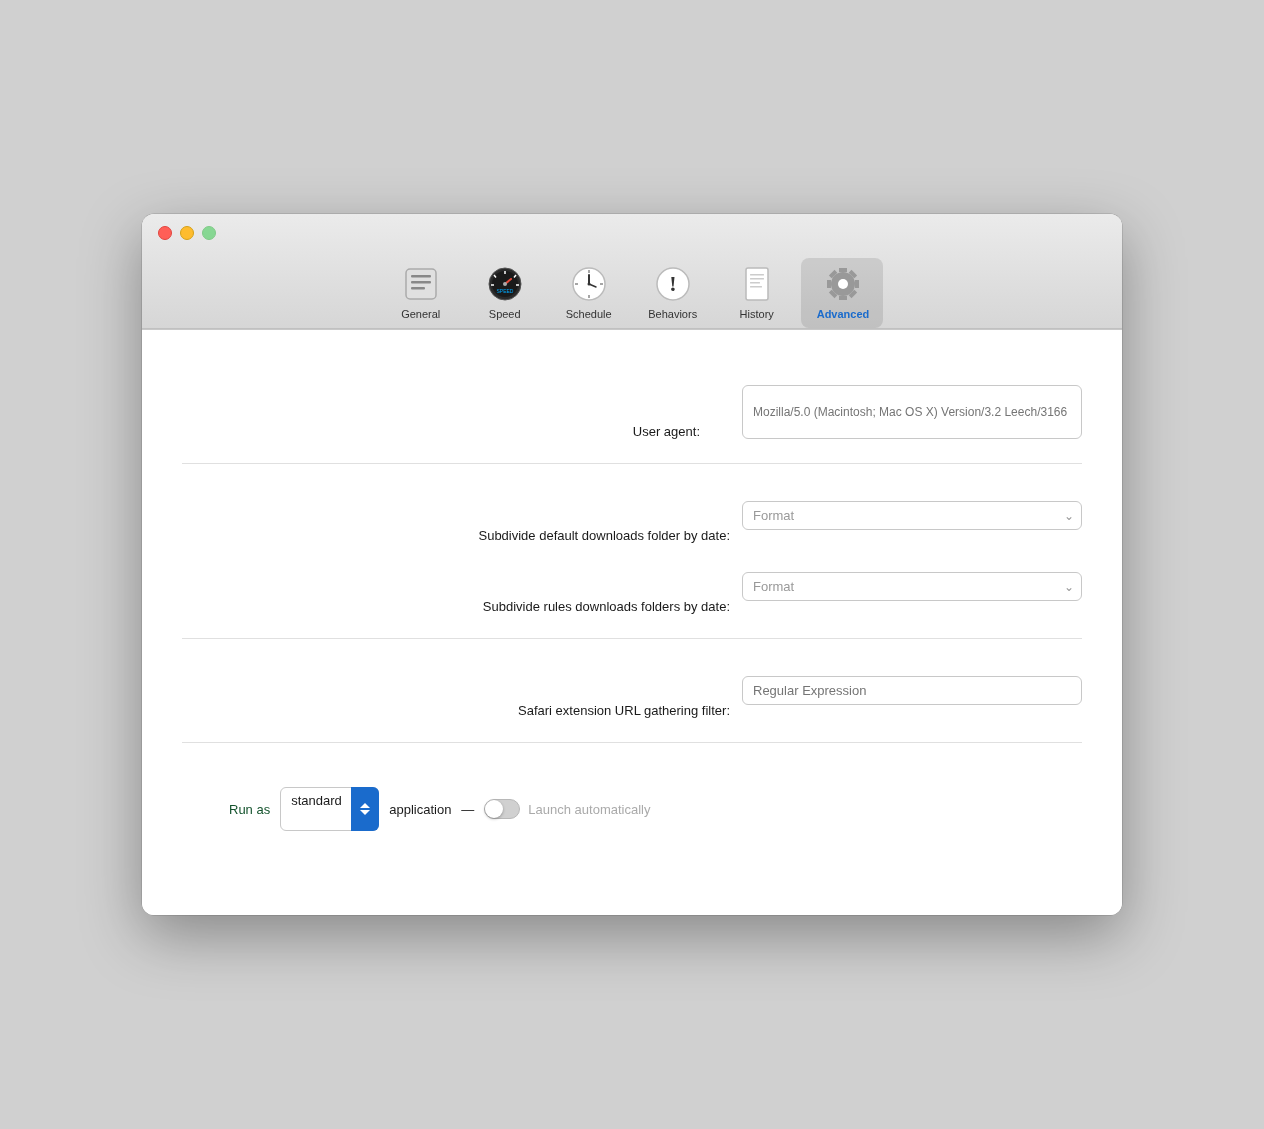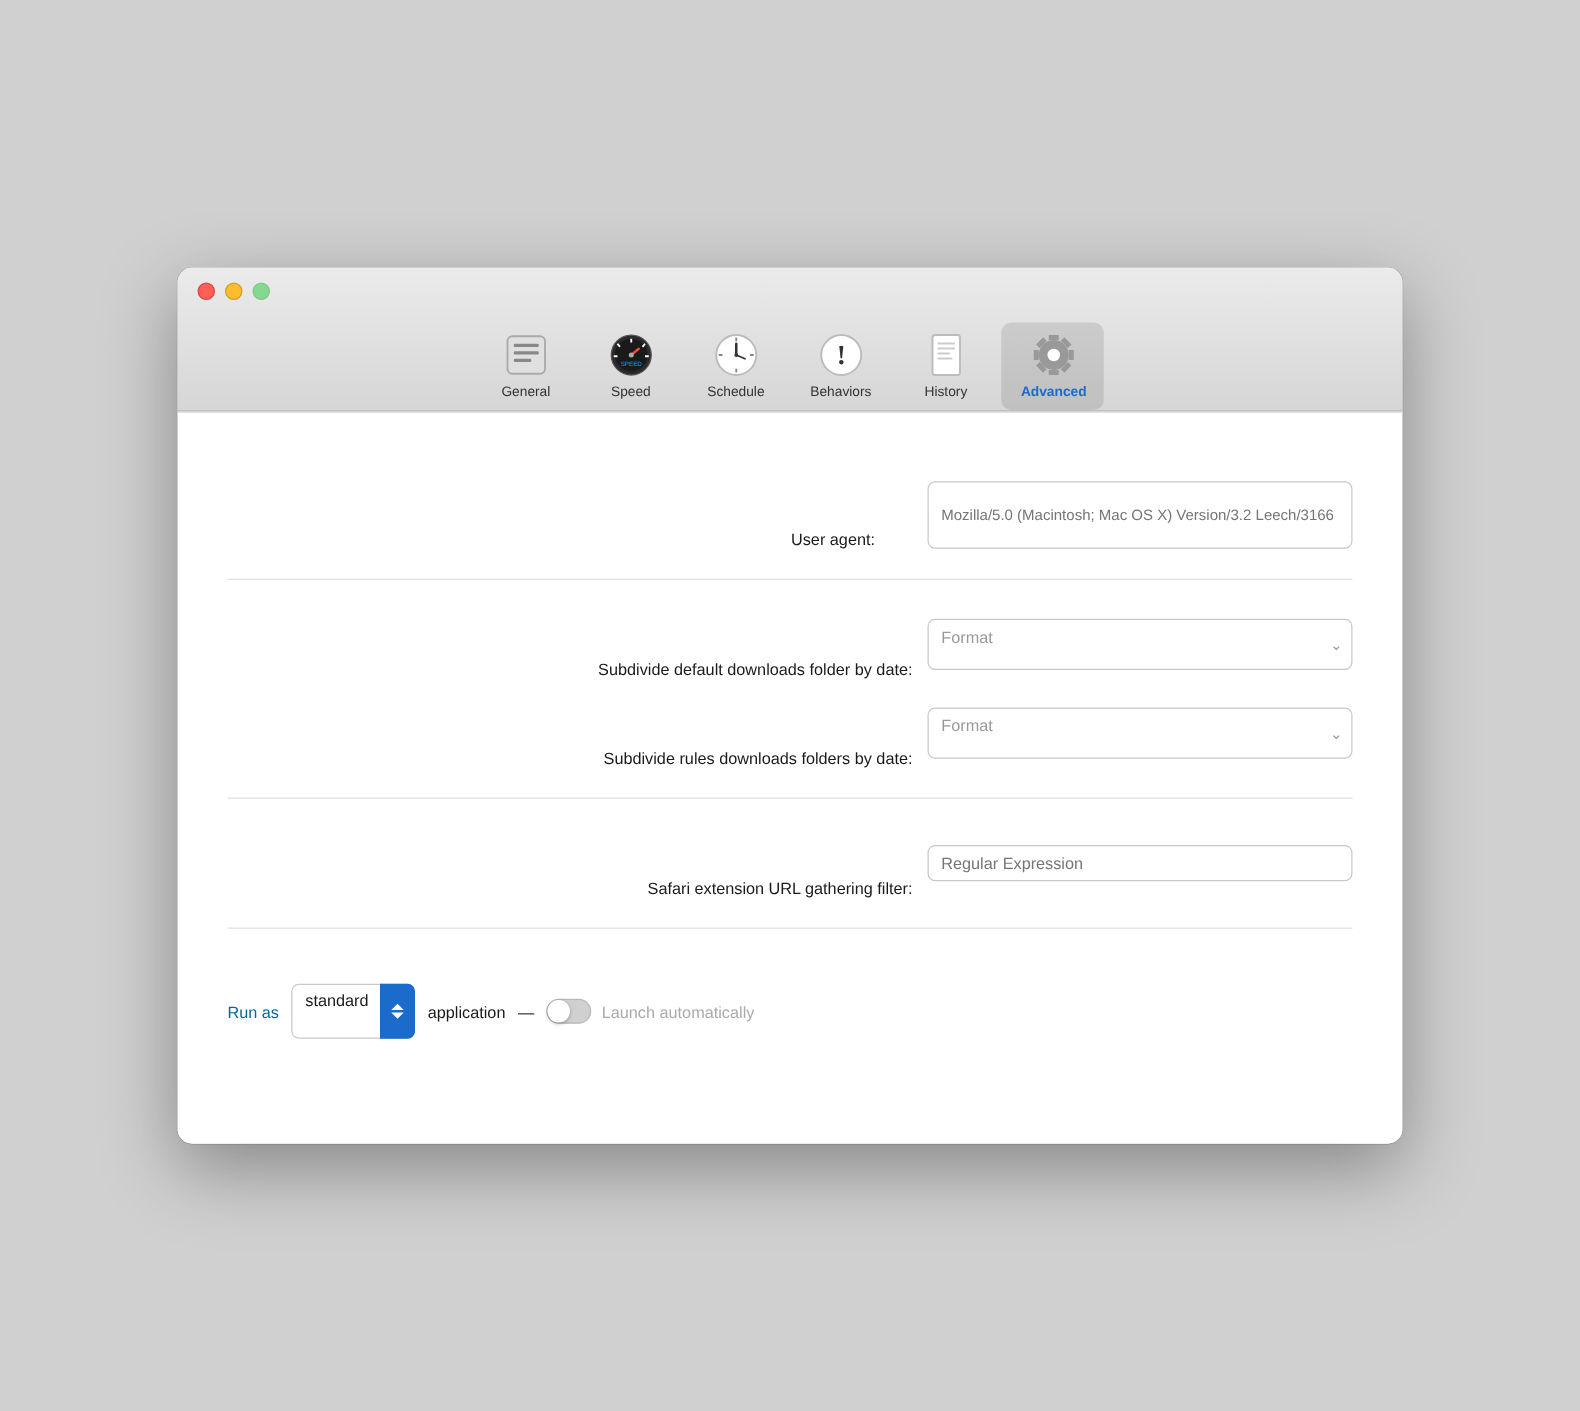--- a/index.html
+++ b/index.html
@@ -195,21 +195,21 @@
     }
 
     .arrow-down {
       border-top: 5px solid white;
     }
 
     
     .select-gray {
       appearance: none;
       -webkit-appearance: none;
-      padding: 6px 30px 18px 10px;
+      padding: 6px 30px 6px 10px;
       border: 1px solid #c8c8c8;
       border-radius: 6px;
       background: white;
       font-size: 13px;
       color: #999;
       cursor: pointer;
       outline: none;
       min-width: 340px;
     }
 
@@ -238,21 +238,22 @@
     
     .run-as-row {
       display: flex;
       align-items: center;
       gap: 10px;
       padding: 20px 0;
     }
 
     .run-as-label {
       font-size: 13px;
-      color: #0369a1;
+      color: #14532d;
+      margin-left: 47px;
     }
 
     .run-as-select-wrapper {
       position: relative;
       display: inline-flex;
       align-items: center;
     }
 
     .run-as-select {
       appearance: none;

